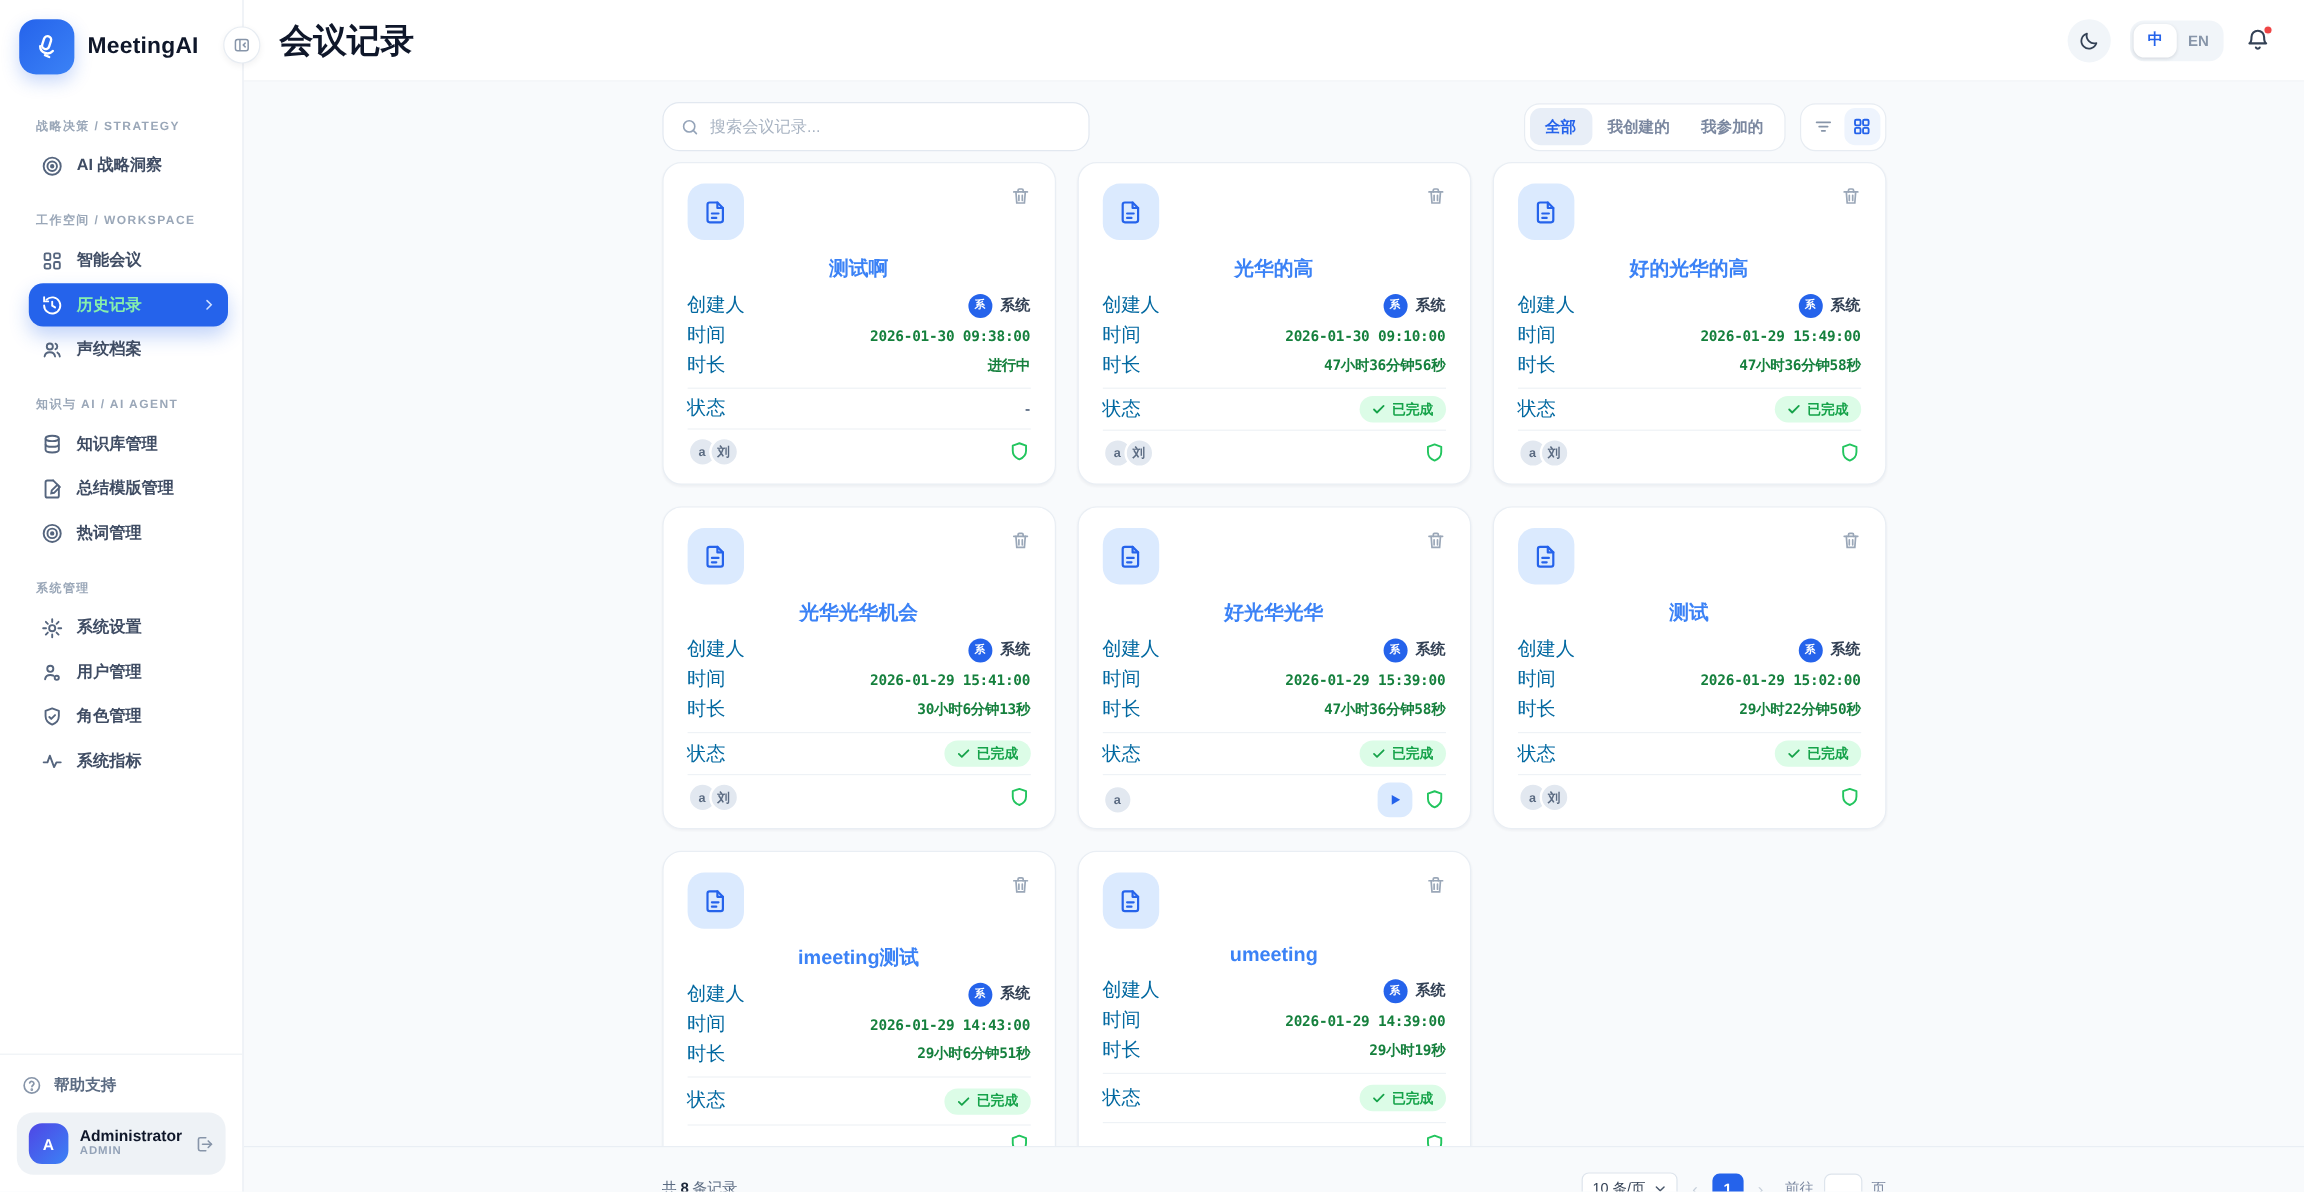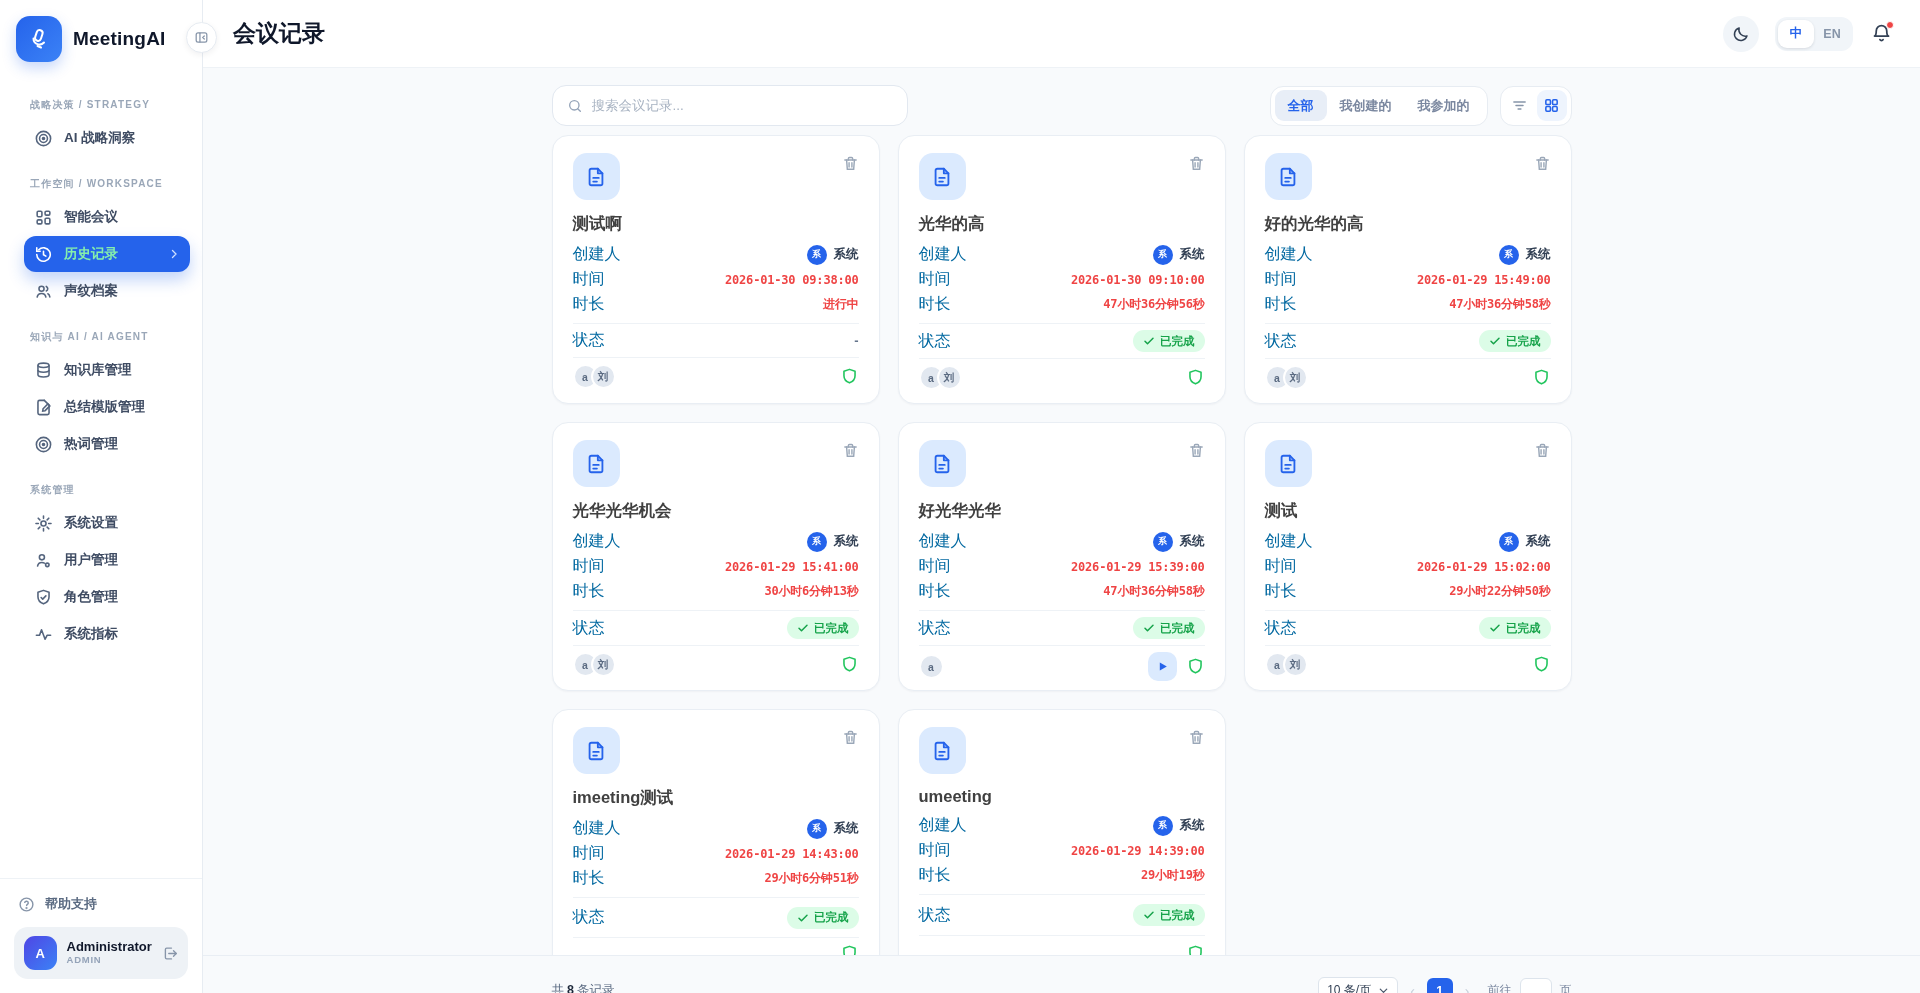--- a/index.html
+++ b/index.html
@@ -27,21 +27,21 @@
   .user-meta { flex:1; line-height:1.15; }
   .user-name { font-size:13px; font-weight:700; color:#0f172a; }
   .user-role { font-size:9.5px; font-weight:700; color:#94a3b8; letter-spacing:.08em; }
   .logout-btn { color:#8795a9; cursor:pointer; }
 
   .collapse-btn { position:absolute; left:186px; top:22px; width:31px; height:31px; border-radius:50%; background:#ffffff; border:1px solid #e7ecf2; box-shadow:0 2px 6px rgba(15,23,42,.06); display:flex; align-items:center; justify-content:center; color:#8795a9; cursor:pointer; z-index:30; }
 
   
   .main { position:absolute; left:203px; top:0; right:0; bottom:0; }
   .main-header { height:68px; background:#ffffff; border-bottom:1px solid #eef2f6; display:flex; align-items:center; padding:0 28px 0 30px; }
-  .page-title { font-size:23px; font-weight:800; color:#0f172a; }
+  .page-title { font-size:28px; font-weight:800; color:#0f172a; }
   .header-right { margin-left:auto; display:flex; align-items:center; gap:16px; }
   .theme-btn { width:36px; height:36px; border-radius:50%; background:#f1f5f9; display:flex; align-items:center; justify-content:center; color:#334155; cursor:pointer; }
   .lang-toggle { background:#f1f5f9; border-radius:12px; padding:3px; display:flex; align-items:center; height:34px; }
   .lang-seg { min-width:36px; height:28px; padding:0 9px; border-radius:9px; display:flex; align-items:center; justify-content:center; font-size:12.5px; font-weight:700; color:#8795a9; cursor:pointer; }
   .lang-seg.active { background:#ffffff; color:#2563eb; box-shadow:0 1px 3px rgba(15,23,42,.12); }
   .bell-wrap { position:relative; color:#334155; cursor:pointer; margin-left:2px; }
   .bell-dot { position:absolute; top:-2px; right:-2px; width:8px; height:8px; border-radius:50%; background:#ef4444; border:1.5px solid #fff; }
 
   .content { position:absolute; top:68px; left:0; right:0; bottom:0; background:#f8fafc; overflow:hidden; }
   .content-inner { width:1020px; margin:17px auto 0 auto; }
@@ -58,25 +58,25 @@
   .view-group { background:#fff; border:1px solid #e7ecf2; border-radius:13px; padding:4px; display:flex; align-items:center; gap:2px; height:40px; }
   .view-btn { width:30px; height:31px; border-radius:9px; display:flex; align-items:center; justify-content:center; color:#8795a9; cursor:pointer; }
   .view-btn.active { color:#2563eb; background:#eef4fd; }
 
   
   .grid { margin-top:9px; display:grid; grid-template-columns:repeat(3,328px); gap:18px; }
   .card { width:328px; height:269px; background:#ffffff; border:1px solid #e9eef4; border-radius:16px; padding:17px 20px 14px 20px; box-shadow:0 1px 2px rgba(15,23,42,.04); display:flex; flex-direction:column; position:relative; }
   .card-top { display:flex; align-items:flex-start; justify-content:space-between; }
   .doc-chip { width:47px; height:47px; border-radius:14px; background:#dbeafe; display:flex; align-items:center; justify-content:center; color:#2563eb; }
   .trash-btn { color:#9aa7b8; cursor:pointer; padding-top:2px; }
-  .card-title { font-size:16.5px; font-weight:800; color:#404040; margin-top:13px; }
+  .card-title { font-size:16.5px; font-weight:800; color:#3b82f6; margin-top:13px;text-align:center; }
   .meta { margin-top:7px; }
   .meta-row { display:flex; align-items:center; justify-content:space-between; height:25px; }
   .m-label { font-size:16px; color:#0369a1; font-weight:500; }
-  .m-value { font-size:12.5px; color:#ef4444; font-weight:700; }
+  .m-value { font-size:12.5px; color:#15803d; font-weight:700; }
   .m-mono { font-family:"DejaVu Sans Mono","Liberation Mono",monospace; font-size:12px; letter-spacing:-.2px; }
   .creator-val { display:flex; align-items:center; gap:7px; font-size:12.5px; color:#334155; font-weight:700; }
   .sys-avatar { width:20px; height:20px; border-radius:50%; background:#2563eb; color:#fff; font-size:9px; font-weight:700; display:flex; align-items:center; justify-content:center; }
   .card-divider { border-top:1px solid #eef2f6; margin:6px 0; }
   .status-row { height:28px; }
   .status-badge { display:inline-flex; align-items:center; gap:5px; background:#dcfce7; color:#16a34a; font-size:11.5px; font-weight:700; height:22px; padding:0 10px; border-radius:999px; }
   .status-dash { color:#64748b; font-size:13px; font-weight:600; }
   .card-footer { margin-top:auto; display:flex; align-items:center; }
   .p-avatars { display:flex; }
   .p-avatar { width:25px; height:25px; border-radius:50%; background:#e2e8f0; color:#5b6b82; font-size:10.5px; font-weight:600; display:flex; align-items:center; justify-content:center; border:2px solid #ffffff; }

